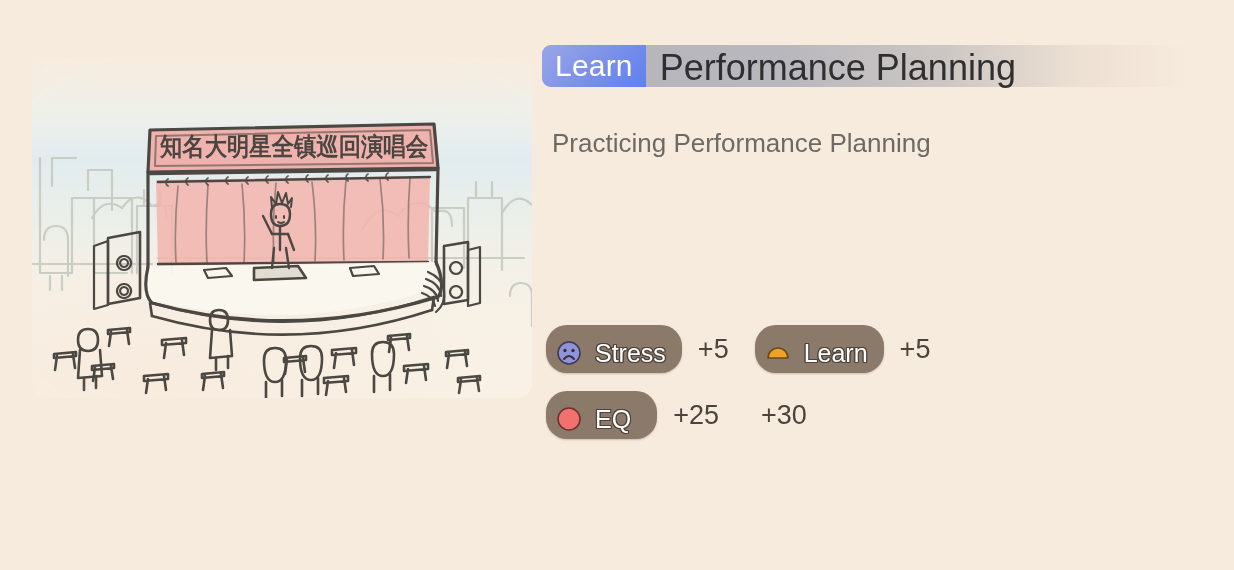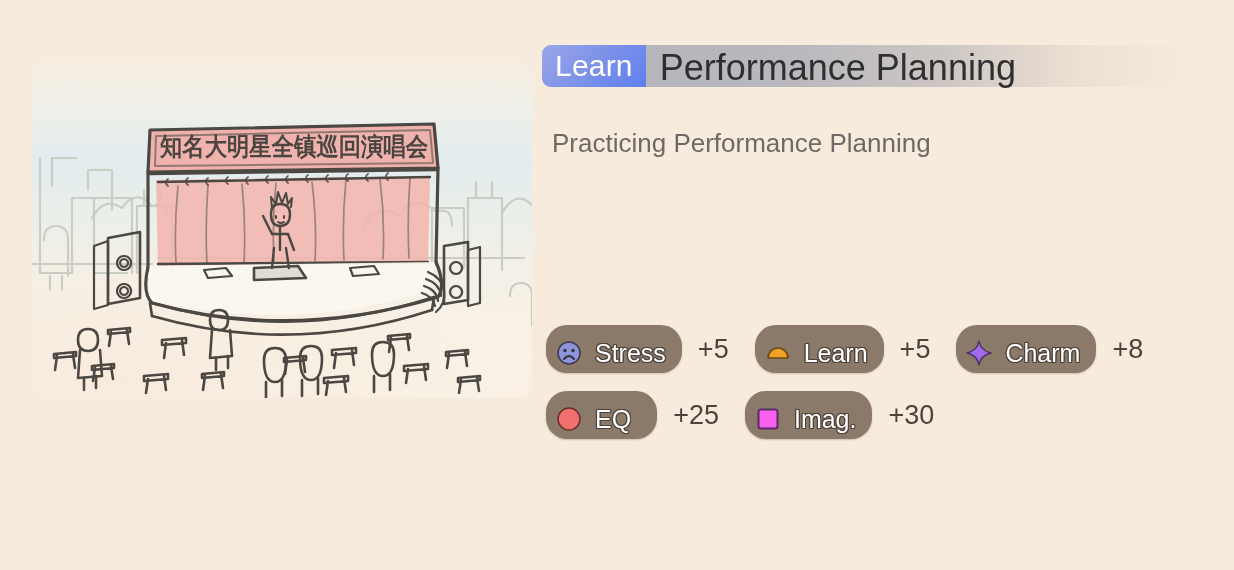--- a/index.html
+++ b/index.html
@@ -369,51 +369,36 @@
         <div class="stat-group">
           <div class="stat-pill">
             <svg class="stat-icon" viewBox="0 0 26 26">
               <path d="M3 18 a10 10 0 0 1 20 0 Z" fill="#f0a128" stroke="#6b4a16" stroke-width="1.6" stroke-linejoin="round"></path>
             </svg>
             <span class="stat-label">Learn</span>
           </div>
           <span class="stat-value">+5</span>
         </div>
 
-        <div class="stat-group">
-          <div class="stat-pill">
-            <svg class="stat-icon" viewBox="0 0 26 26">
-              <path d="M13 1 Q14.6 10.6 25 13 Q14.6 15.4 13 25 Q11.4 15.4 1 13 Q11.4 10.6 13 1 Z" fill="#a06ae8" stroke="#4a3066" stroke-width="1.4" stroke-linejoin="round"></path>
-            </svg>
-            <span class="stat-label">Charm</span>
-          </div>
-          <span class="stat-value">+8</span>
-        </div>
 
       </div>
 
       <div class="stat-row">
 
         <div class="stat-group">
           <div class="stat-pill" style="padding-right:26px">
             <svg class="stat-icon" viewBox="0 0 26 26">
               <circle cx="13" cy="13" r="11" fill="#f2706e" stroke="#6b2f2e" stroke-width="1.5"></circle>
             </svg>
             <span class="stat-label">EQ</span>
           </div>
           <span class="stat-value">+25</span>
         </div>
 
         <div class="stat-group">
-          <div class="stat-pill">
-            <svg class="stat-icon" viewBox="0 0 26 26">
-              <rect x="3.5" y="3.5" width="19" height="19" rx="2.5" fill="#f560ee" stroke="#5d2a66" stroke-width="2"></rect>
-            </svg>
-            <span class="stat-label">Imag.</span>
-          </div>
           <span class="stat-value">+30</span>
         </div>
 
       </div>
 
     </div>
   </div>
 
 </div>
 

